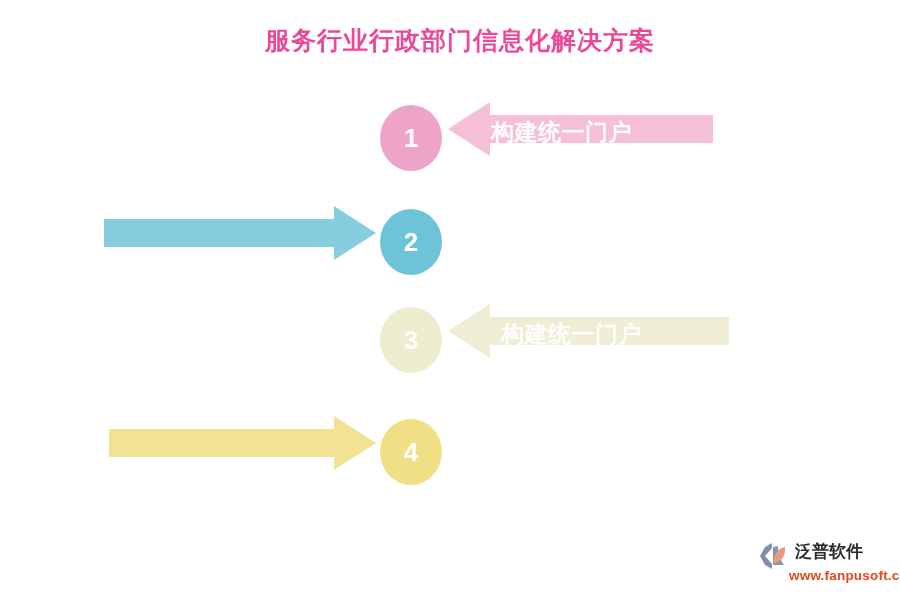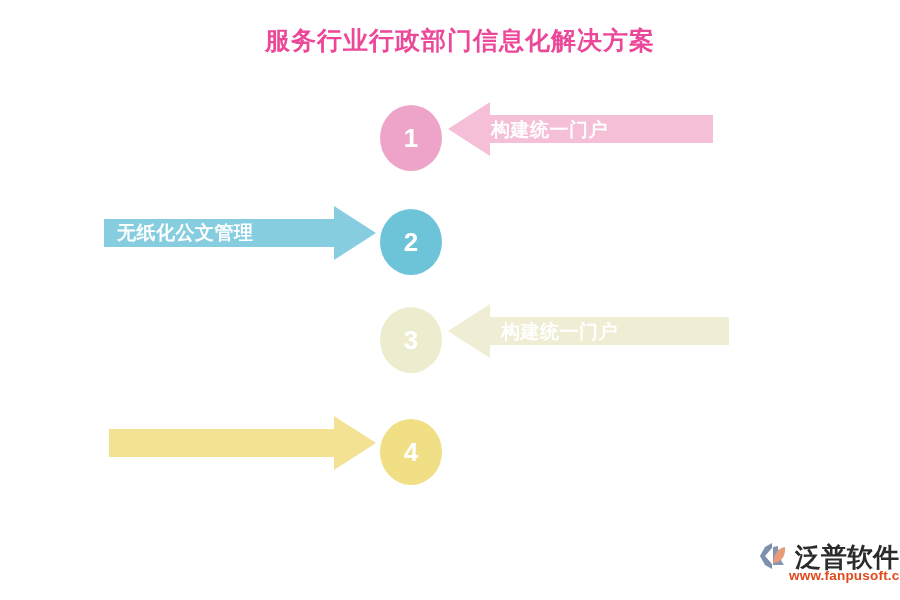--- a/index.html
+++ b/index.html
@@ -54,21 +54,21 @@
   .arrow {
     position: absolute;
     height: 48px;
     display: flex;
     align-items: center;
     z-index: 1;
   }
   .arrow-label {
     position: absolute;
     color: #ffffff;
-    font-size: 19px;
+    font-size: 23px;
     font-weight: bold;
     white-space: nowrap;
     z-index: 2;
     letter-spacing: 0.5px;
   }
   
   #row1 { top: 92px; }
   #circle1 {
     left: 380px; top: 13px;
     background: #eea4c8;
@@ -105,21 +105,21 @@
     position: absolute;
     left: 757px;
     top: 538px;
     width: 140px;
     height: 52px;
   }
   #logo-mark { position: absolute; left: 2px; top: 4px; }
   #logo-name {
     position: absolute;
     left: 38px; top: 2px;
-    font-size: 26px;
+    font-size: 17px;
     font-weight: bold;
     color: #2b2b2b;
     letter-spacing: 0px;
     white-space: nowrap;
   }
   #logo-url {
     position: absolute;
     left: 32px; top: 30px;
     font-size: 13.5px;
     font-weight: bold;
@@ -141,21 +141,20 @@
     </svg>
     <div class="num-circle" id="circle1">1</div>
     <div class="arrow-label" id="label1">构建统一门户</div>
   </div>
 
   <div class="row" id="row2">
     <svg class="arrow" id="arrow2" width="272" height="54" viewBox="0 0 272 54">
       <polygon points="0,13 230,13 230,0 272,27 230,54 230,41 0,41" fill="#87cde0"></polygon>
     </svg>
     <div class="num-circle" id="circle2">2</div>
-    <div class="arrow-label" id="label2">无纸化公文管理</div>
   </div>
 
   <div class="row" id="row3">
     <svg class="arrow" id="arrow3" width="281" height="54" viewBox="0 0 281 54">
       <polygon points="0,27 42,0 42,13 281,13 281,41 42,41 42,54" fill="#efedd3"></polygon>
     </svg>
     <div class="num-circle" id="circle3">3</div>
     <div class="arrow-label" id="label3">构建统一门户</div>
   </div>
 

